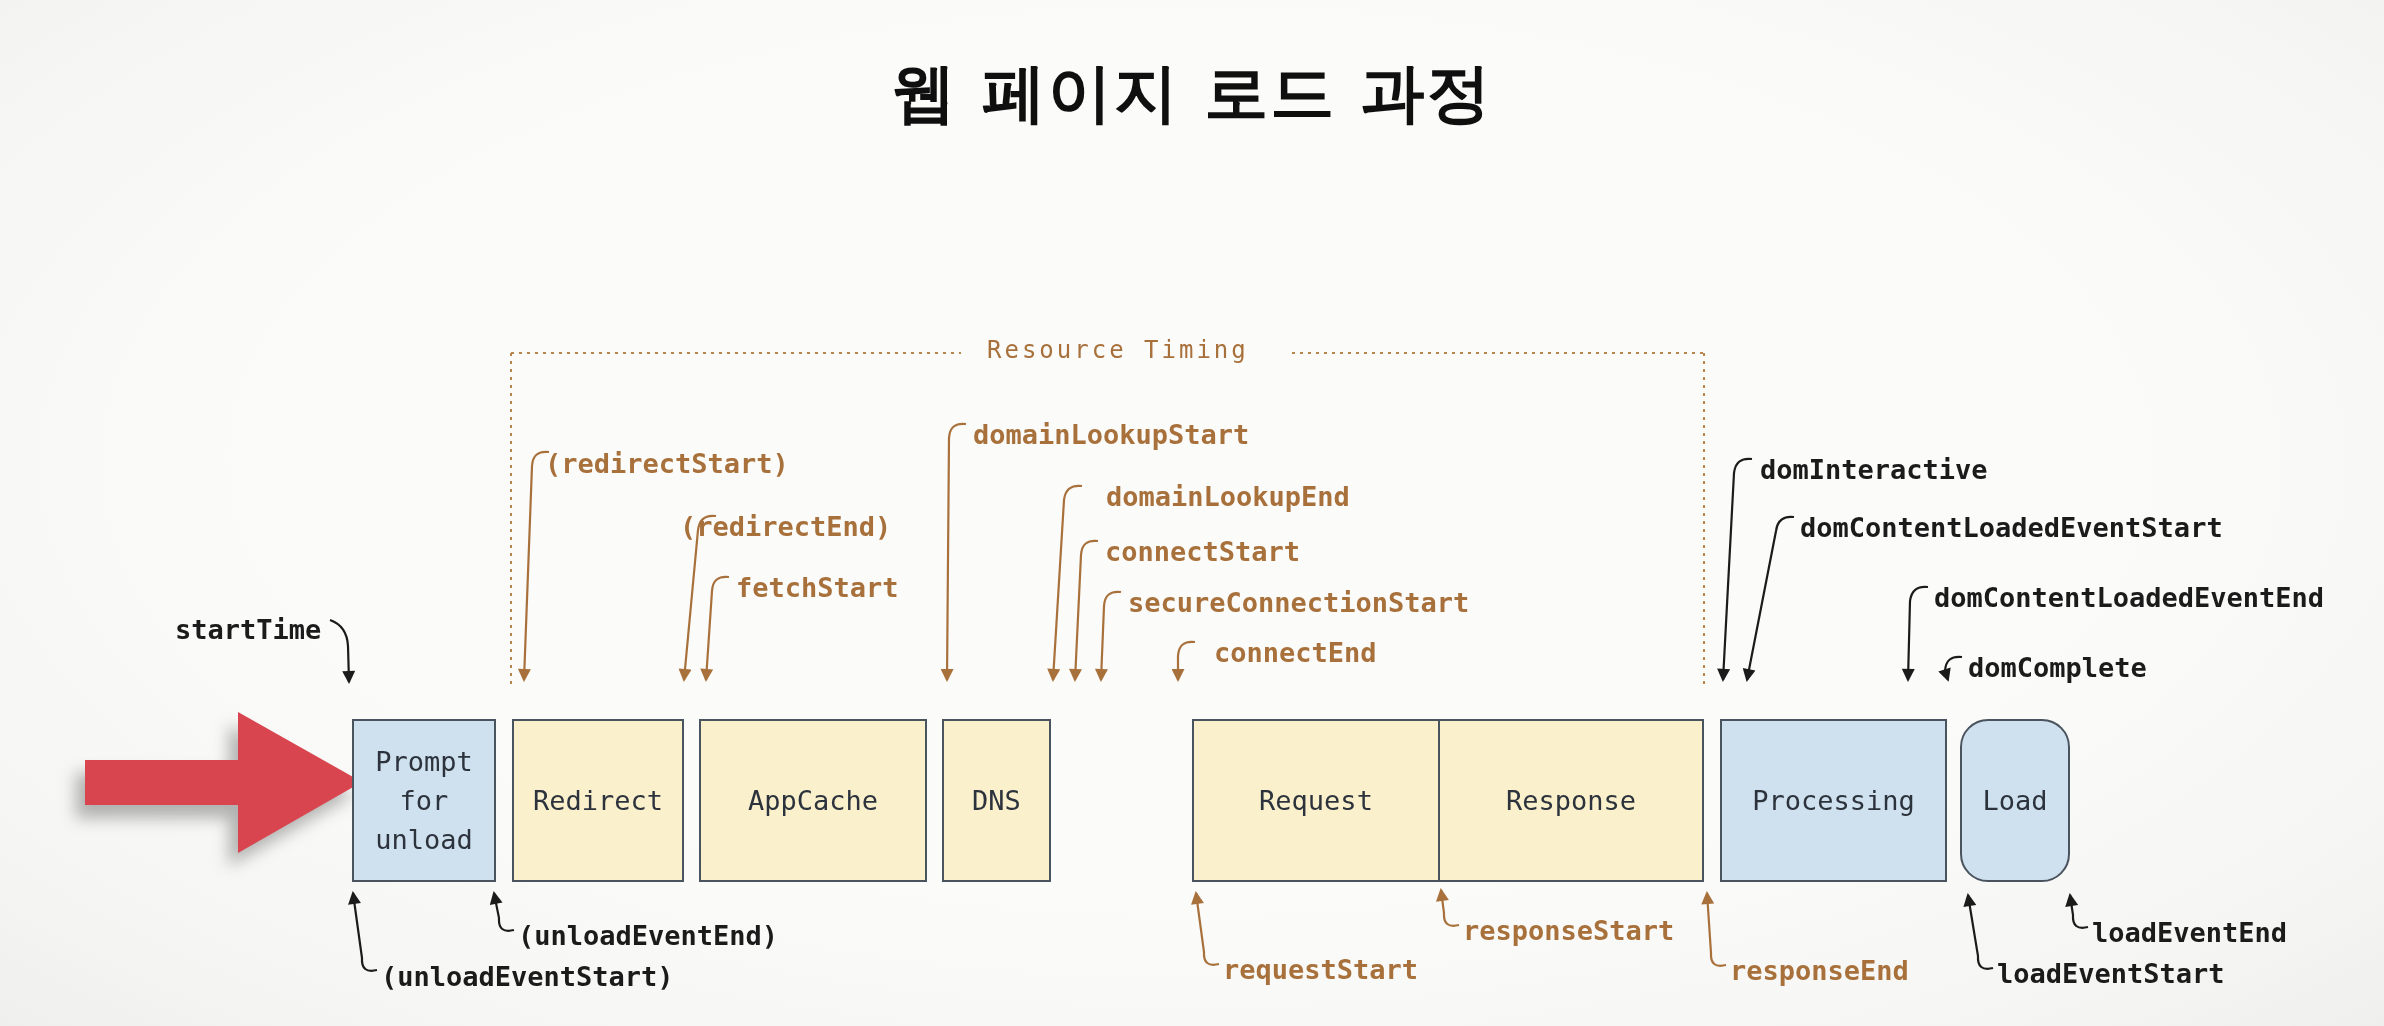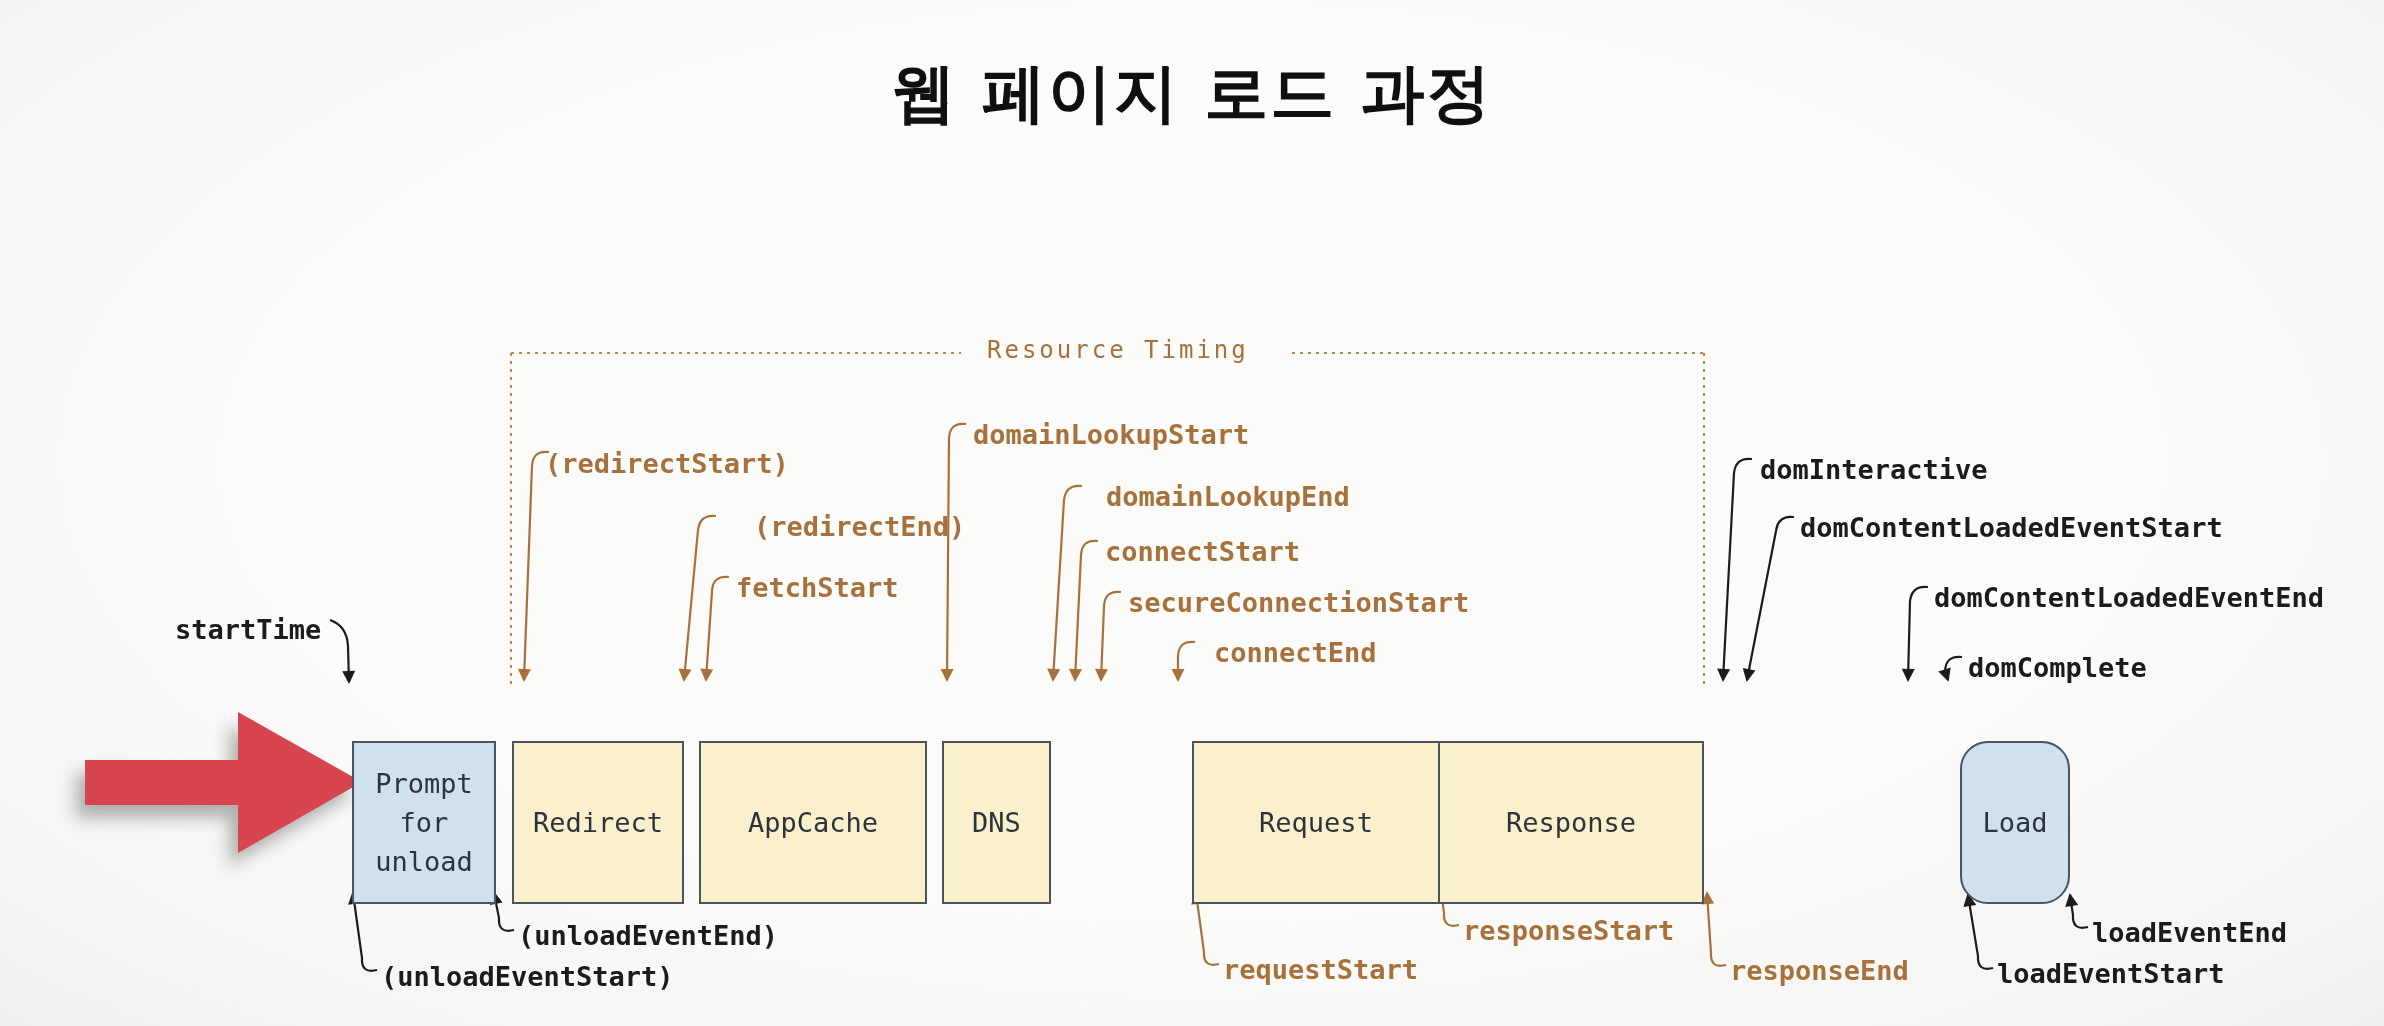--- a/index.html
+++ b/index.html
@@ -15,21 +15,21 @@
   }
   svg.overlay{position:absolute;left:0;top:0;width:2384px;height:1026px;}
   .stroke-brown{stroke:var(--brown);stroke-width:2.2;fill:none;}
   .stroke-black{stroke:var(--ink);stroke-width:2.2;fill:none;}
   .stroke-dot{stroke:var(--bracket_dot);stroke-width:2;fill:none;stroke-dasharray:3 5;}
   .rt-label{
     position:absolute;left:987px;top:336px;font-size:24px;letter-spacing:3px;
     color:var(--brown);white-space:nowrap;
   }
   .box{
-    position:absolute;top:741px;height:163px;box-sizing:border-box;
+    position:absolute;top:719px;height:163px;box-sizing:border-box;
     border:2px solid var(--box_border);
     display:flex;align-items:center;justify-content:center;text-align:center;
     font-size:27px;line-height:1.45;color:var(--box_text);
   }
   .blue{background:var(--blue_fill);}
   .yellow{background:var(--yellow_fill);}
   .duo{padding:0;}
   .duo .cell{height:100%;display:flex;align-items:center;justify-content:center;box-sizing:border-box;}
   .ev{position:absolute;font-size:27px;font-weight:bold;line-height:1;white-space:nowrap;}
   .brown{color:var(--brown);}
@@ -108,26 +108,29 @@
     <span>DNS</span>
   </div>
   <div class="box yellow duo" style="left:1192px;width:512px;">
     <div class="cell" style="width:246px;border-right:2px solid var(--box_border);">
       <span>Request</span>
     </div>
     <div class="cell" style="width:262px;">
       <span>Response</span>
     </div>
   </div>
+  <div class="box blue" style="left:1720px;width:227px;">
+    <span>Processing</span>
+  </div>
   <div class="box blue" style="left:1960px;width:110px;border-radius:28px;">
     <span>Load</span>
   </div>
 
   <div class="ev brown" style="left:545px;top:450px;">(redirectStart)</div>
-  <div class="ev brown" style="left:754px;top:513px;text-align:center;">(redirectEnd)</div>
+  <div class="ev brown" style="left:680px;top:513px;text-align:center;">(redirectEnd)</div>
   <div class="ev brown" style="left:736px;top:574px;">fetchStart</div>
   <div class="ev brown" style="left:973px;top:421px;">domainLookupStart</div>
   <div class="ev brown" style="left:1106px;top:483px;">domainLookupEnd</div>
   <div class="ev brown" style="left:1105px;top:538px;">connectStart</div>
   <div class="ev brown" style="left:1128px;top:589px;">secureConnectionStart</div>
   <div class="ev brown" style="left:1202px;top:639px;margin-left:12px;">connectEnd</div>
 
   <div class="ev black" style="left:175px;top:616px;">startTime</div>
   <div class="ev black" style="left:1760px;top:456px;">domInteractive</div>
   <div class="ev black" style="left:1800px;top:514px;">domContentLoadedEventStart</div>

